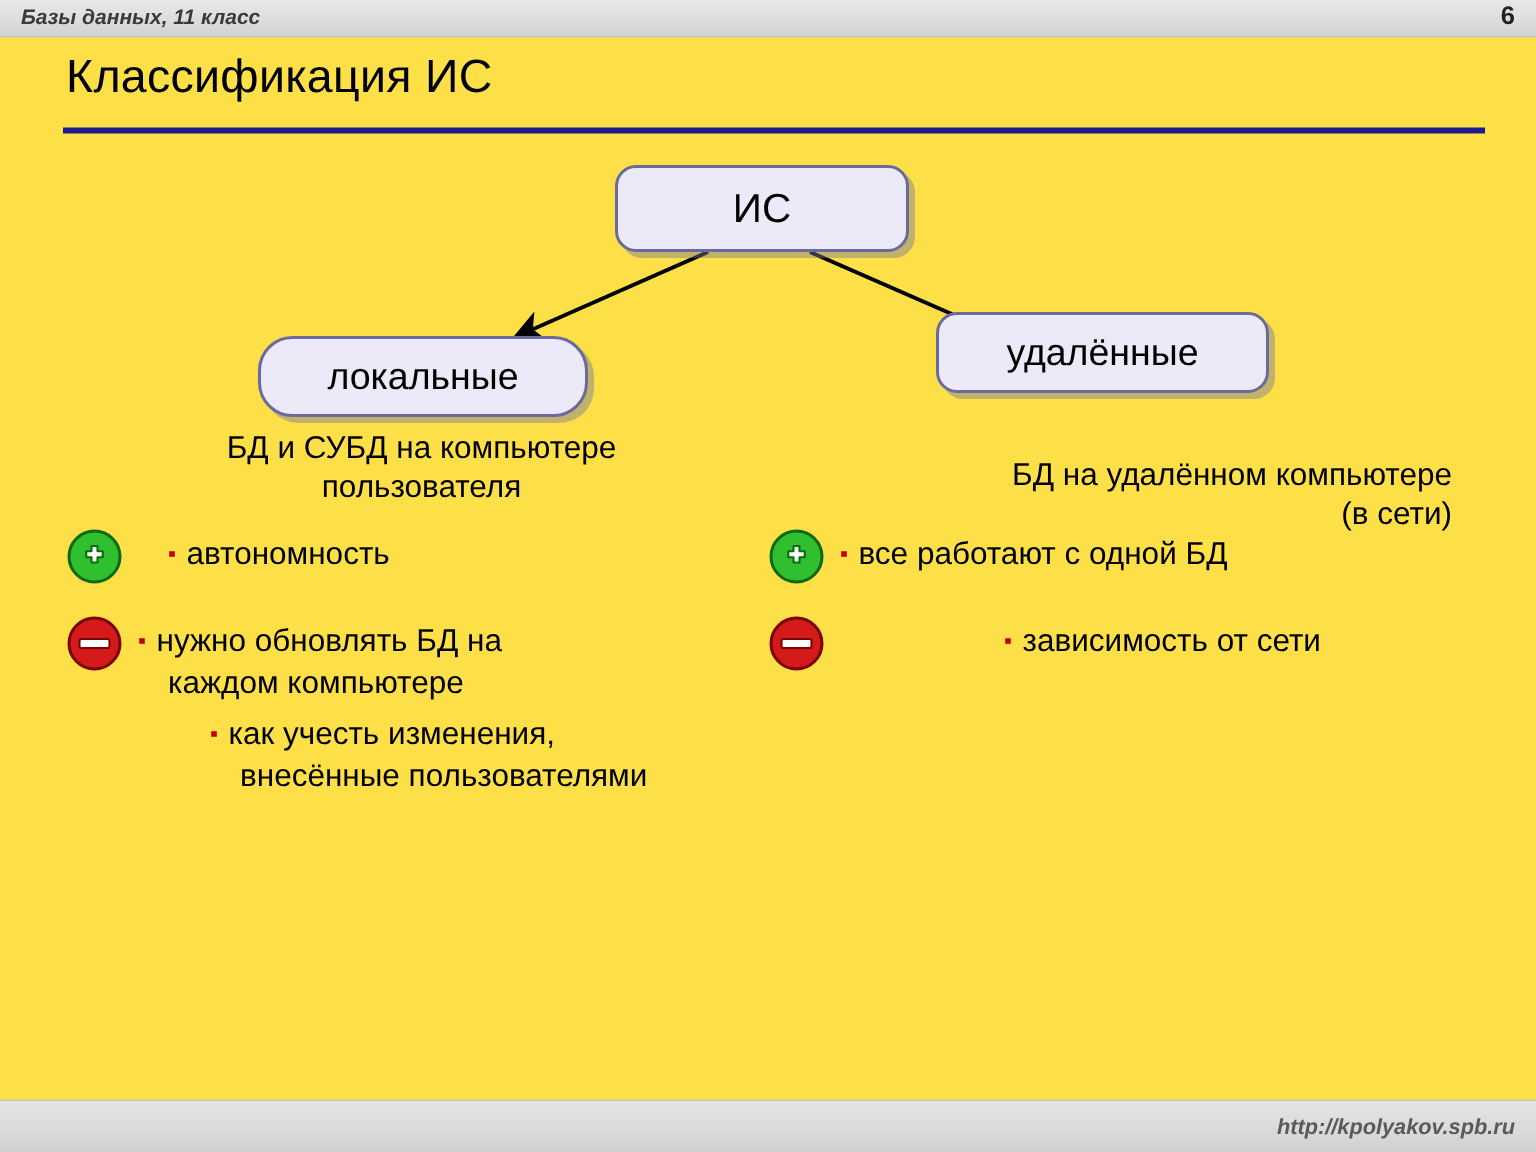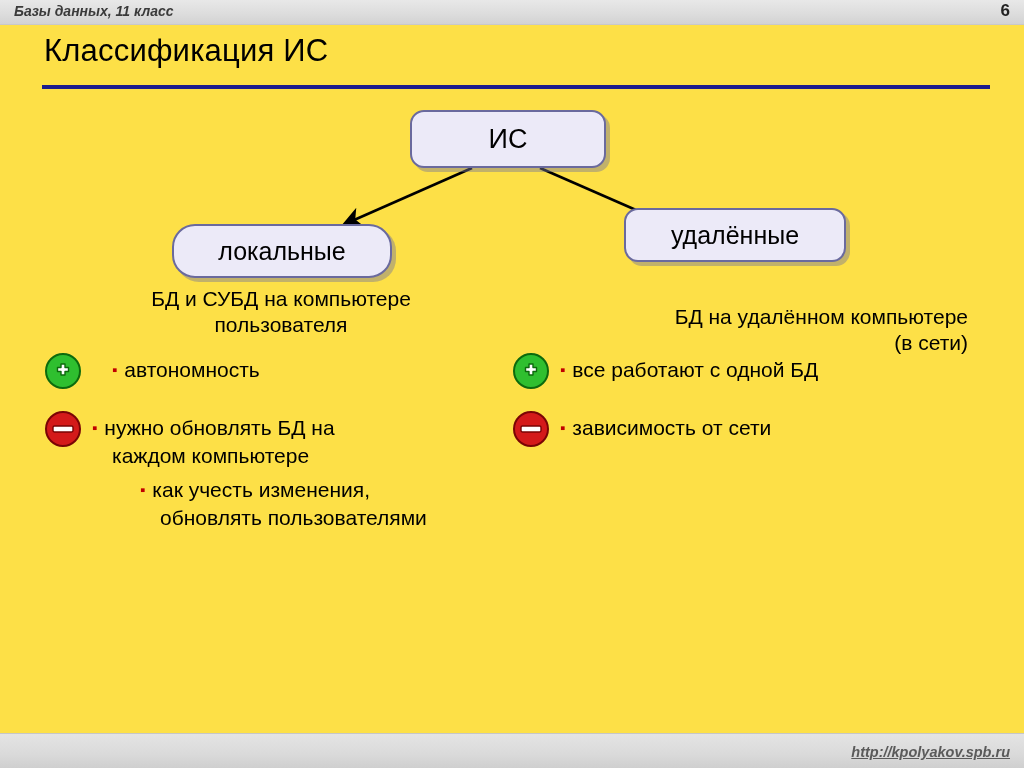--- a/index.html
+++ b/index.html
@@ -169,21 +169,20 @@
     color: #3a3a3a;
   }
   .footer-right {
     position: absolute;
     right: 14px;
     bottom: 8px;
     font-size: 14.5px;
     font-style: italic;
     font-weight: bold;
     color: #5a5a5a;
-    text-decoration: underline;
   }
 </style>
 </head>
 <body>
 
 <div class="slide">
 
   <div class="header-bar"></div>
   <div class="header-title">Базы данных, 11 класс</div>
   <div class="slide-number">6</div>
@@ -239,21 +238,21 @@
       <rect x="9" y="16" width="20" height="6" rx="1.4" fill="#ffffff" stroke="#7a0505" stroke-width="1.4"></rect>
     </svg>
   </div>
   <div class="bullet-block" style="left:92px; top:414px; width:430px;">
     <span class="bullet-line">
       <span class="sq">▪</span><span>нужно обновлять БД на</span>
       <span class="indent">каждом компьютере</span>
     </span>
     <span class="bullet-line" style="margin-top:6px;margin-left:48px;">
       <span class="sq">▪</span><span>как учесть изменения,</span>
-      <span class="indent">обновлять пользователями</span>
+      <span class="indent">внесённые пользователями</span>
     </span>
   </div>
 
   <div class="badge" style="left:512px; top:352px;">
     <svg width="38" height="38" viewBox="0 0 38 38">
       <circle cx="19" cy="19" r="17" fill="#2fbf2f" stroke="#0d6a0d" stroke-width="2"></circle>
       <path d="M13.5,15.5 h3.5 v-3.5 h4 v3.5 h3.5 v4 h-3.5 v3.5 h-4 v-3.5 h-3.5 z" fill="#ffffff" stroke="#0d6a0d" stroke-width="1.4" stroke-linejoin="round"></path>
     </svg>
   </div>
   <div class="bullet-block" style="left:560px; top:356px; width:440px;">
@@ -261,21 +260,21 @@
       <span class="sq">▪</span><span>все работают с одной БД</span>
     </span>
   </div>
 
   <div class="badge" style="left:512px; top:410px;">
     <svg width="38" height="38" viewBox="0 0 38 38">
       <circle cx="19" cy="19" r="17" fill="#d41a1a" stroke="#7a0505" stroke-width="2"></circle>
       <rect x="9" y="16" width="20" height="6" rx="1.4" fill="#ffffff" stroke="#7a0505" stroke-width="1.4"></rect>
     </svg>
   </div>
-  <div class="bullet-block" style="left:560px; top:414px; width:430px;">
+  <div class="bullet-block" style="left:560px; top:414px; width:430px;text-align:center;">
     <span class="bullet-line">
       <span class="sq">▪</span><span>зависимость от сети</span>
     </span>
   </div>
 
   <div class="footer-bar"></div>
   <div class="footer-right">http://kpolyakov.spb.ru</div>
 
 </div>
 

